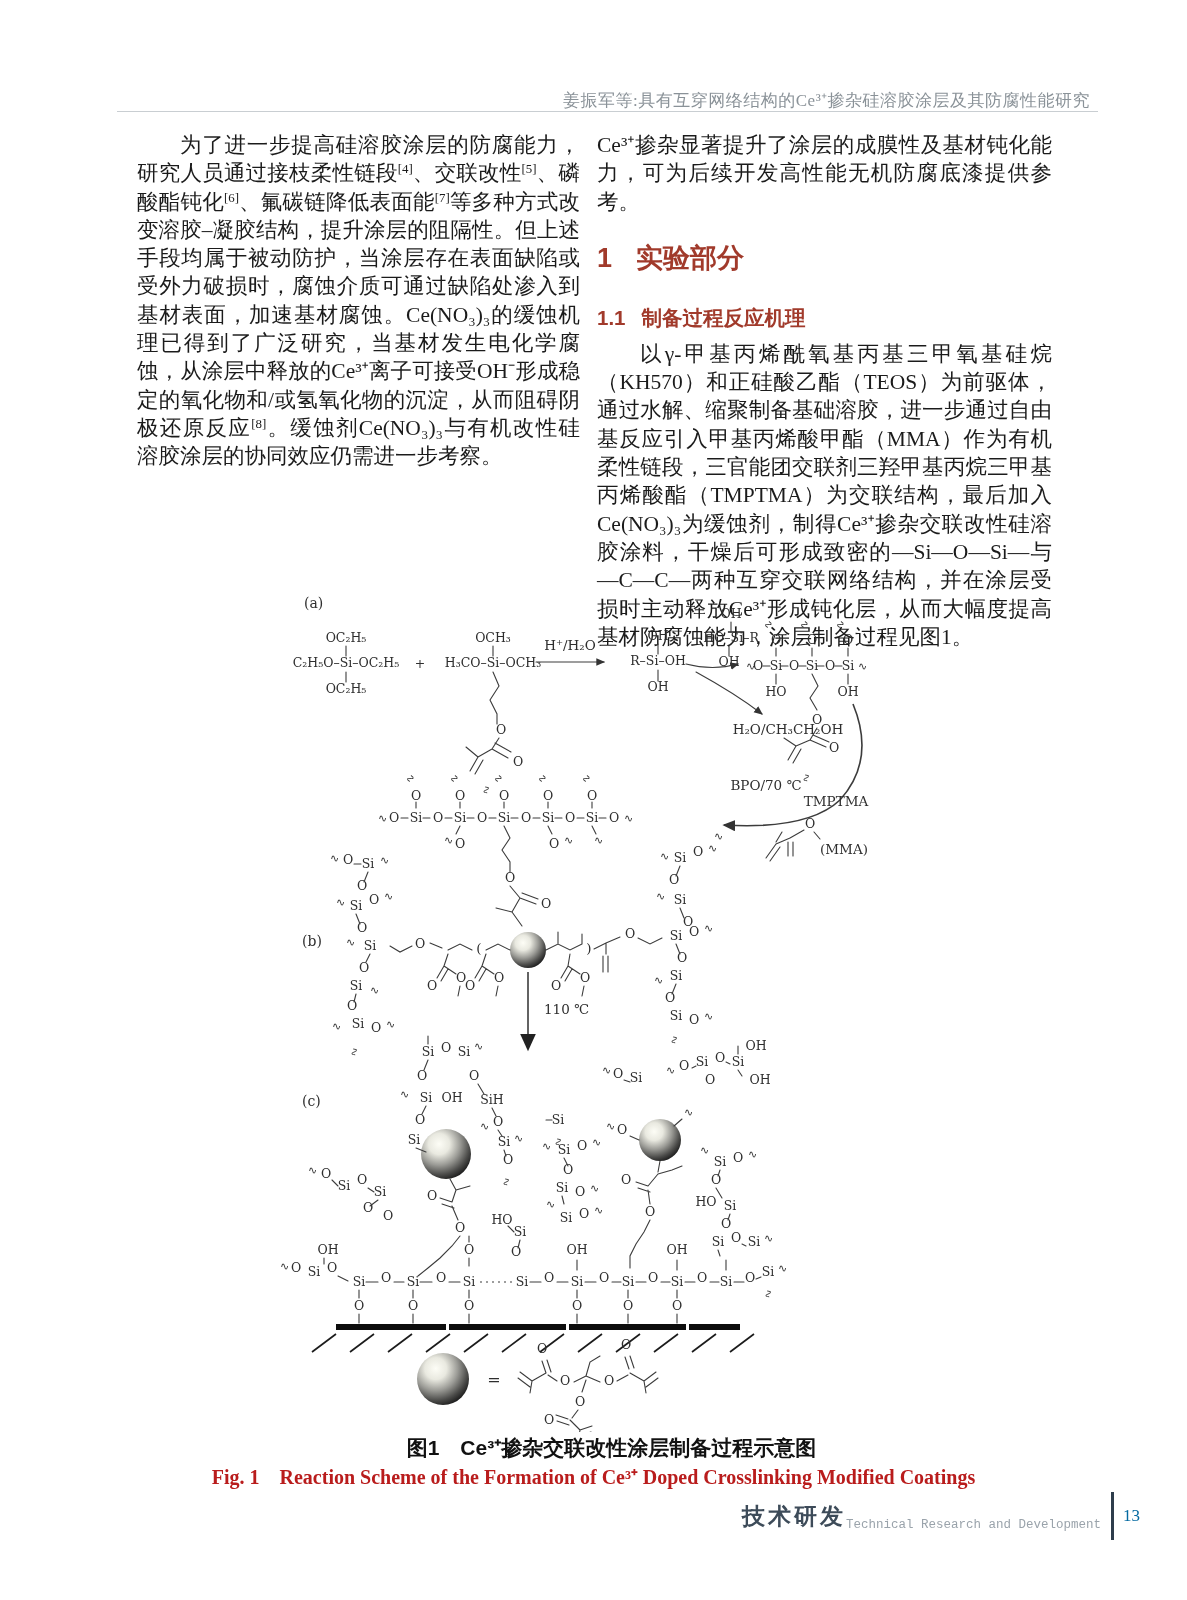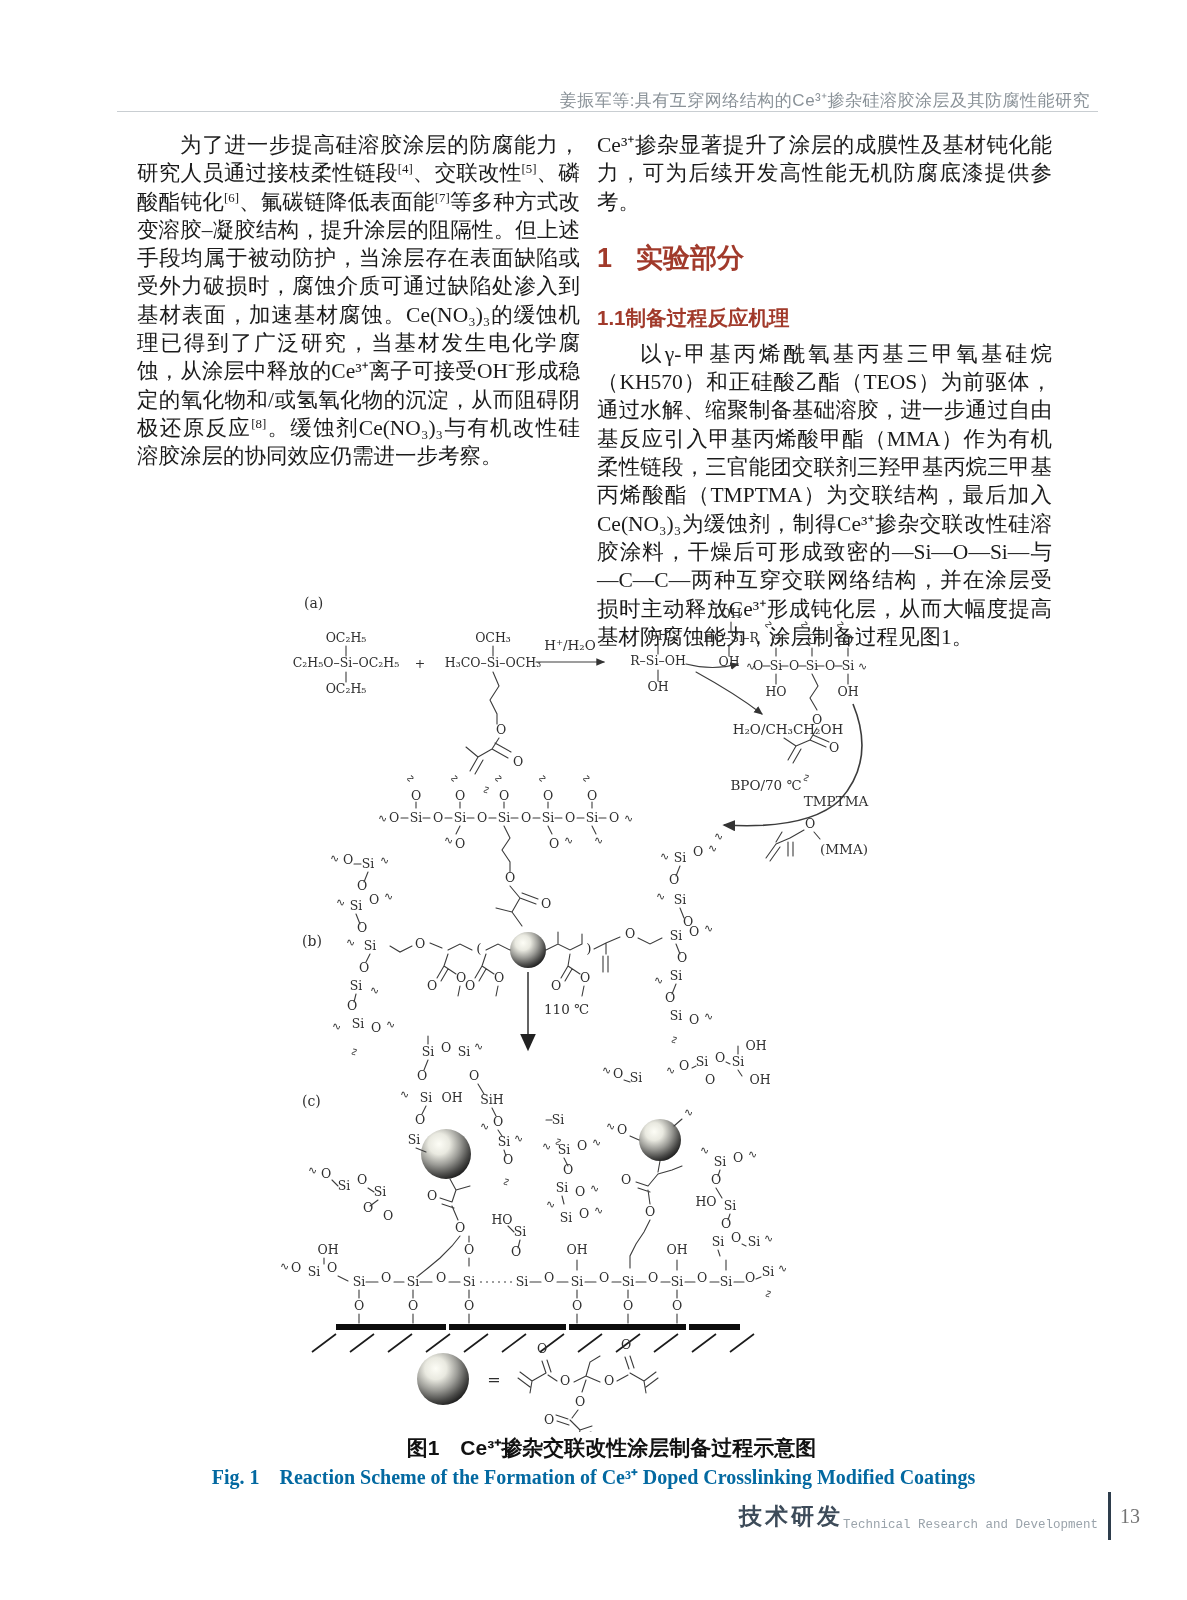--- a/index.html
+++ b/index.html
@@ -1,42 +1,42 @@
 <!DOCTYPE html>
 <html><head>
 <meta charset="utf-8">
 <style>
   html,body{margin:0;padding:0;background:#e8e8e8;}
   .page{position:relative;width:1187px;height:1600px;background:#ffffff;margin:0 auto;overflow:hidden;
         font-family:"Liberation Serif",serif;}
   .running-head{position:absolute;top:88px;right:97px;font-size:17px;color:#8a9298;
-        font-family:Liberation Sans, sans-serif;letter-spacing:0.5px;}
+        font-family:Liberation Serif, serif;letter-spacing:0.5px;}
   .head-rule{position:absolute;top:111px;left:117px;width:981px;height:1px;background:#c9ced2;}
   .col{position:absolute;top:131px;}
   .col-left{left:137px;width:443px;}
   .col-right{left:597px;width:455px;}
   .body-text{font-size:21.5px;line-height:28.3px;color:#1b1b1b;text-align:justify;margin:0;}
   .indent{text-indent:2em;}
   .rsup{font-size:0.60em;vertical-align:0.55em;line-height:0;}
   .sec-h1{display:flex;align-items:baseline;gap:24px;margin:24px 0 10px 0;color:#a13a2b;
         font-family:"Liberation Sans",sans-serif;font-weight:700;font-size:27px;}
-  .sec-h2{display:flex;align-items:baseline;margin:28px 0 8px 0;color:#a13a2b;
+  .sec-h2{display:flex;align-items:baseline;gap:16px;margin:28px 0 8px 0;color:#a13a2b;
         font-family:"Liberation Sans",sans-serif;font-weight:700;font-size:20.5px;}
   .figure-wrap{position:absolute;left:268px;top:592px;width:660px;height:840px;}
   .fig-caption-zh{position:absolute;top:1433px;left:0;width:100%;text-align:center;
         font-family:"Liberation Sans",sans-serif;font-weight:700;font-size:21px;color:#111;padding-left:18px;}
   .fig-caption-en{position:absolute;top:1463px;left:0;width:100%;text-align:center;
-        font-family:"Liberation Serif",serif;font-weight:700;font-size:20px;color:#0369a1;}
+        font-family:"Liberation Serif",serif;font-weight:700;font-size:20px;color:#b91c1c;}
   .footer{position:absolute;top:1492px;right:47px;display:flex;align-items:center;}
   .footer-txt{display:flex;flex-direction:row;align-items:flex-end;margin-right:10px;}
   .footer-zh{font-family:"Liberation Sans",sans-serif;font-weight:700;font-size:23px;
         color:#3d4b59;letter-spacing:3px;}
   .footer-en{font-size:12.5px;color:#9aa3ab;margin-top:6px;font-family:Liberation Mono, monospace;}
   .footer-bar{width:3px;height:48px;background:#2e3d4c;margin-right:9px;}
-  .footer-page{font-size:20px;color:#737373;}
+  .footer-page{font-size:17px;color:#0369a1;}
   
   svg .bd{stroke:#3c3c3c;stroke-width:1.1;fill:none;stroke-linecap:round;}
   svg .bd2{stroke:#3c3c3c;stroke-width:1.6;fill:none;}
   svg .dots{stroke:#3c3c3c;stroke-width:1.2;fill:none;stroke-dasharray:2,4;}
   svg .hatch{stroke:#1c1c1c;stroke-width:1.7;fill:none;}
   svg text{font-family:"DejaVu Serif",serif;font-size:12.5px;fill:#2e2e2e;}
   svg .lbl{font-size:13.5px;}
   svg .plab{font-size:14px;}
   svg .sq{font-size:11px;fill:#3c3c3c;}
   svg .eq{font-size:16px;}

